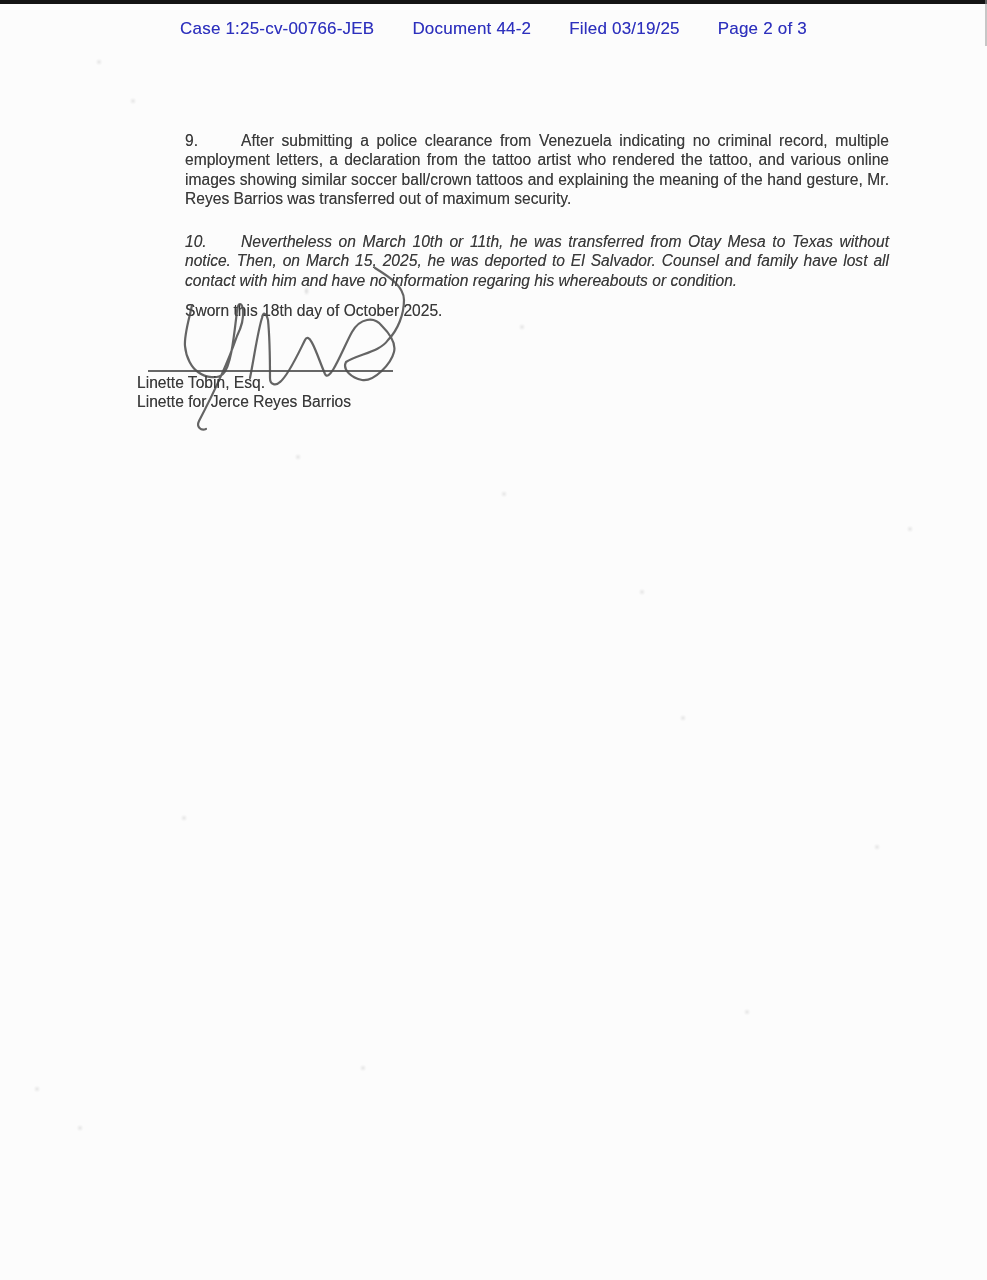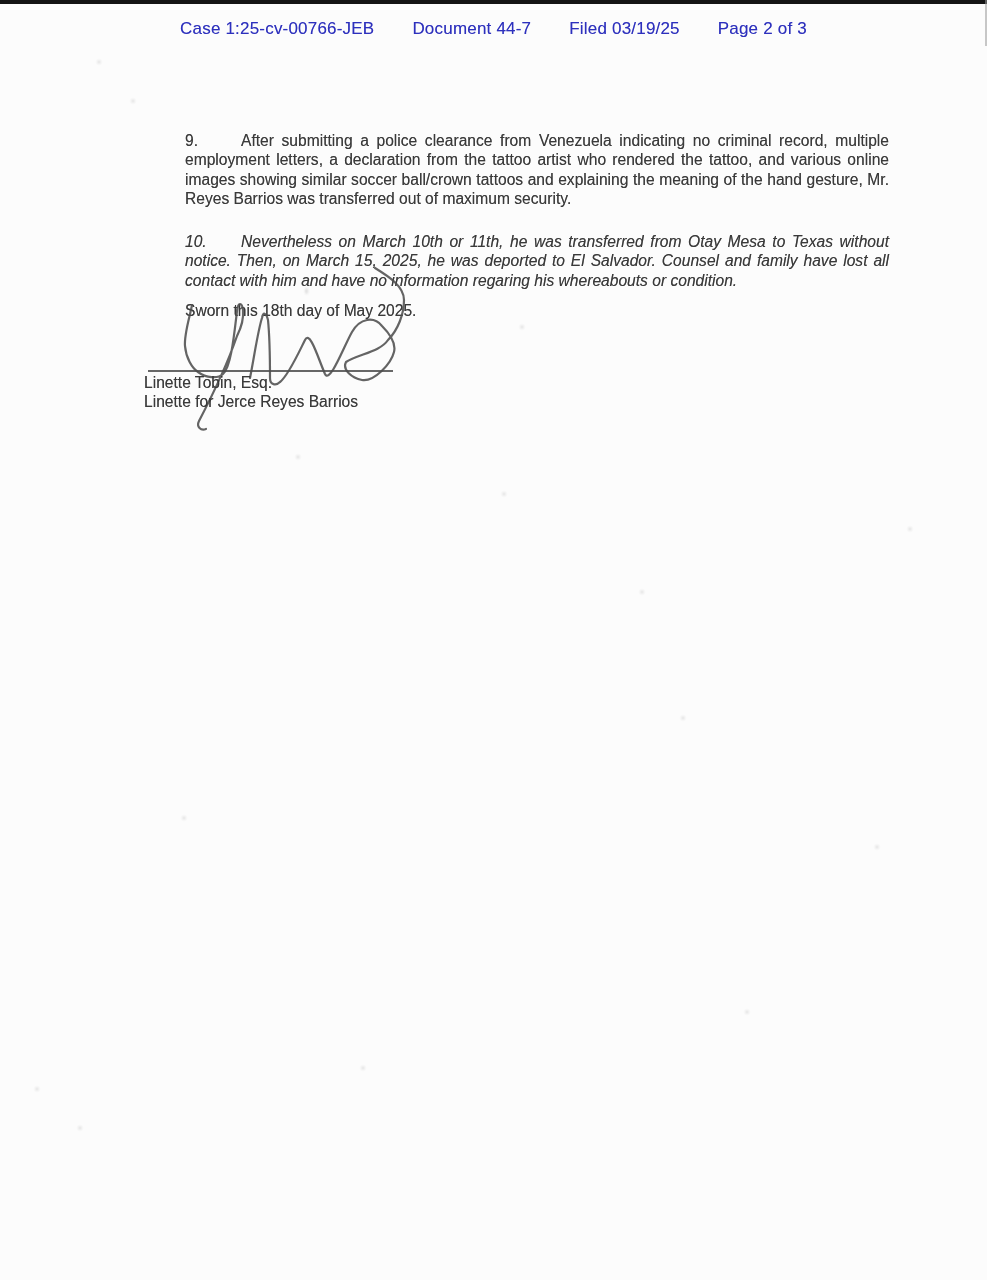--- a/index.html
+++ b/index.html
@@ -89,21 +89,21 @@
     position: absolute;
     left: 148px;
     top: 370px;
     width: 245px;
     border-top: 2px solid #4c4c4c;
     opacity: .85;
   }
 
   .sig-block {
     position: absolute;
-    left: 144px;
+    left: 137px;
     top: 374px;
     font-size: 15.6px;
     line-height: 18.6px;
     color: var(--body-text);
     text-shadow: 0 0 0.5px rgba(40,40,40,0.55);
   }
 
   .speck {
     position: absolute;
     width: 4px; height: 4px;
@@ -116,34 +116,34 @@
 </head>
 <body>
 
 <div class="page">
 
   <div class="edge-bar-top"></div>
   <div class="edge-bar-right"></div>
 
   <div class="case-header">
     <span>Case 1:25-cv-00766-JEB</span>
-    <span>Document 44-7</span>
+    <span>Document 44-2</span>
     <span>Filed 03/19/25</span>
     <span>Page 2 of 3</span>
   </div>
 
   <div class="body-text para para-9">
     <span class="pnum">9.</span><span>After submitting a police clearance from Venezuela indicating no criminal record, multiple employment letters, a declaration from the tattoo artist who rendered the tattoo, and various online images showing similar soccer ball/crown tattoos and explaining the meaning of the hand gesture, Mr. Reyes Barrios was transferred out of maximum security.</span>
   </div>
 
   <div class="body-text para para-10">
     <span class="pnum">10.</span><span>Nevertheless on March 10th or 11th, he was transferred from Otay Mesa to Texas without notice.  Then, on March 15, 2025, he was deported to El Salvador.  Counsel and family have lost all contact with him and have no information regaring his whereabouts or condition.</span>
   </div>
 
-  <div class="body-text sworn">Sworn this 18th day of May 2025.</div>
+  <div class="body-text sworn">Sworn this 18th day of October 2025.</div>
 
   <svg class="signature-svg" viewBox="0 0 240 180" xmlns="http://www.w3.org/2000/svg">
     <path class="sig-path" d="M 24,47
       C 22,58 16,76 17,88
       C 18,100 24,110 30,114
       C 38,120 50,121 55,116
       C 63,109 66,78 69,53
       C 70,44 74,44 75,52
       C 76,62 72,72 69,78
       C 60,104 42,142 31,163

